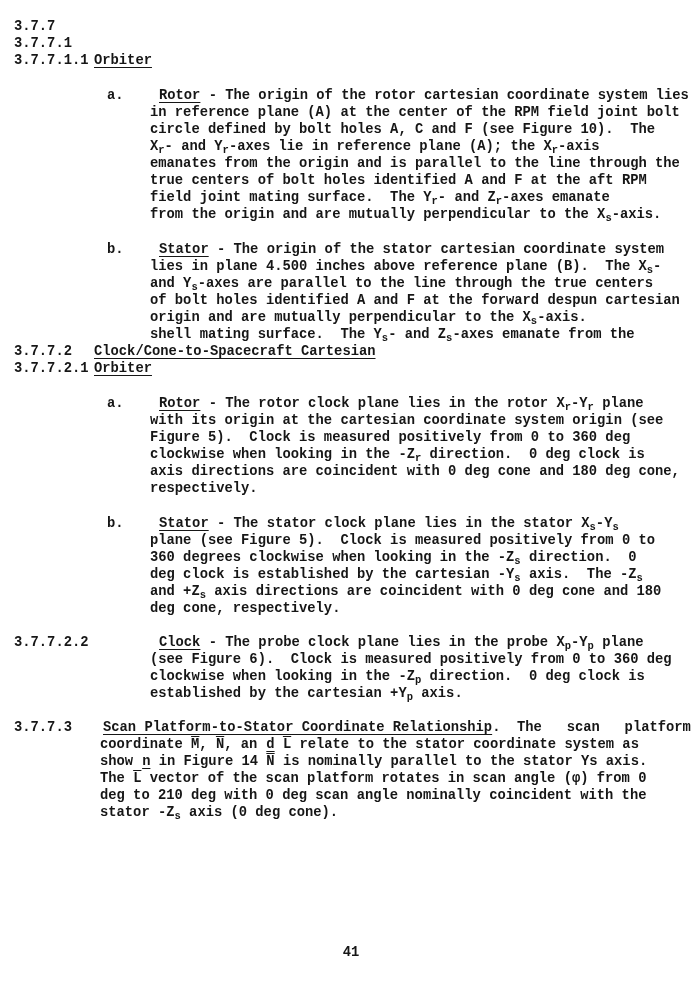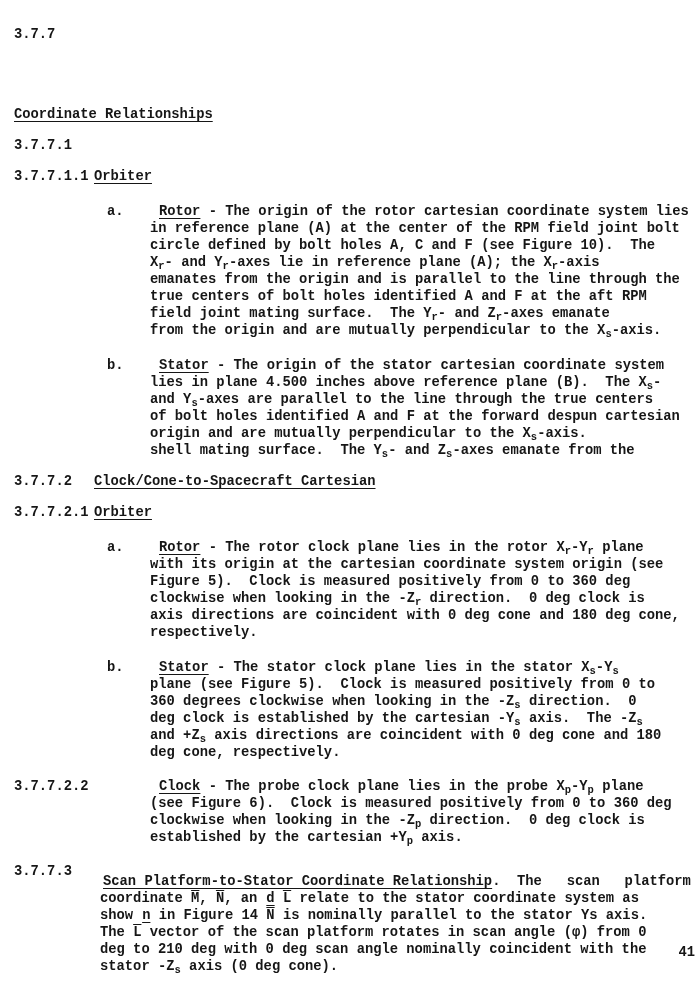--- a/index.html
+++ b/index.html
@@ -13,49 +13,48 @@
     padding:10px 8px 0 14px;
     font-family:"Liberation Mono","DejaVu Sans Mono",monospace;
     font-size:13.8px;
     line-height:17px;
     font-weight:600;
     color:#161616;
     overflow:hidden;
   }
   .doc{width:100%;}
   .block{display:flex;align-items:flex-start;}
-  .doc > .block:first-child{margin-top:16px;flex-direction:column;}
-  .heading{margin-top:14px;}
+  .doc > .block:first-child{margin-top:8px;}
+  .heading{}
   .list-item{margin-top:18px;margin-left:93px;}
   .numbered-para{margin-top:17px;}
   .num{flex:0 0 80px;white-space:pre;}
   .numbered-para .num{flex:0 0 136px;}
   .numbered-para.narrow .num{flex:0 0 80px;}
   .numbered-para.narrow .lines{padding-left:6px;}
-  .numbered-para.narrow .line:first-child{margin-left:-6px;margin-top:10px;}
+  .numbered-para.narrow .line:first-child{margin-left:-6px;}
   .label{flex:0 0 43px;white-space:pre;}
   .lines{flex:1 1 auto;min-width:0;}
   .line{white-space:pre;}
   .un{text-decoration:underline;text-underline-offset:2.5px;text-decoration-thickness:1.2px;padding-left:9px;}
   .htitle{text-decoration:underline;text-underline-offset:2.5px;text-decoration-thickness:1.2px;white-space:pre;}
   .ov{text-decoration:overline;text-decoration-thickness:1.2px;}
   sub{font-size:10.5px;line-height:0;vertical-align:-3px;}
   .page-number{
     position:absolute;left:7px;right:0;top:944px;
-    text-align:right;
+    text-align:center;
   }
 </style>
 </head>
 <body>
 
 <main class="page">
   <div id="doc" class="doc">
       <div class="block heading">
         <span class="num">3.7.7</span>
-        <span class="htitle">Coordinate Relationships</span>
       </div>
       <div class="block heading">
         <span class="num">3.7.7.1</span>
       </div>
       <div class="block heading">
         <span class="num">3.7.7.1.1</span>
         <span class="htitle">Orbiter</span>
       </div>
       <div class="block list-item">
         <span class="label">a.</span>

